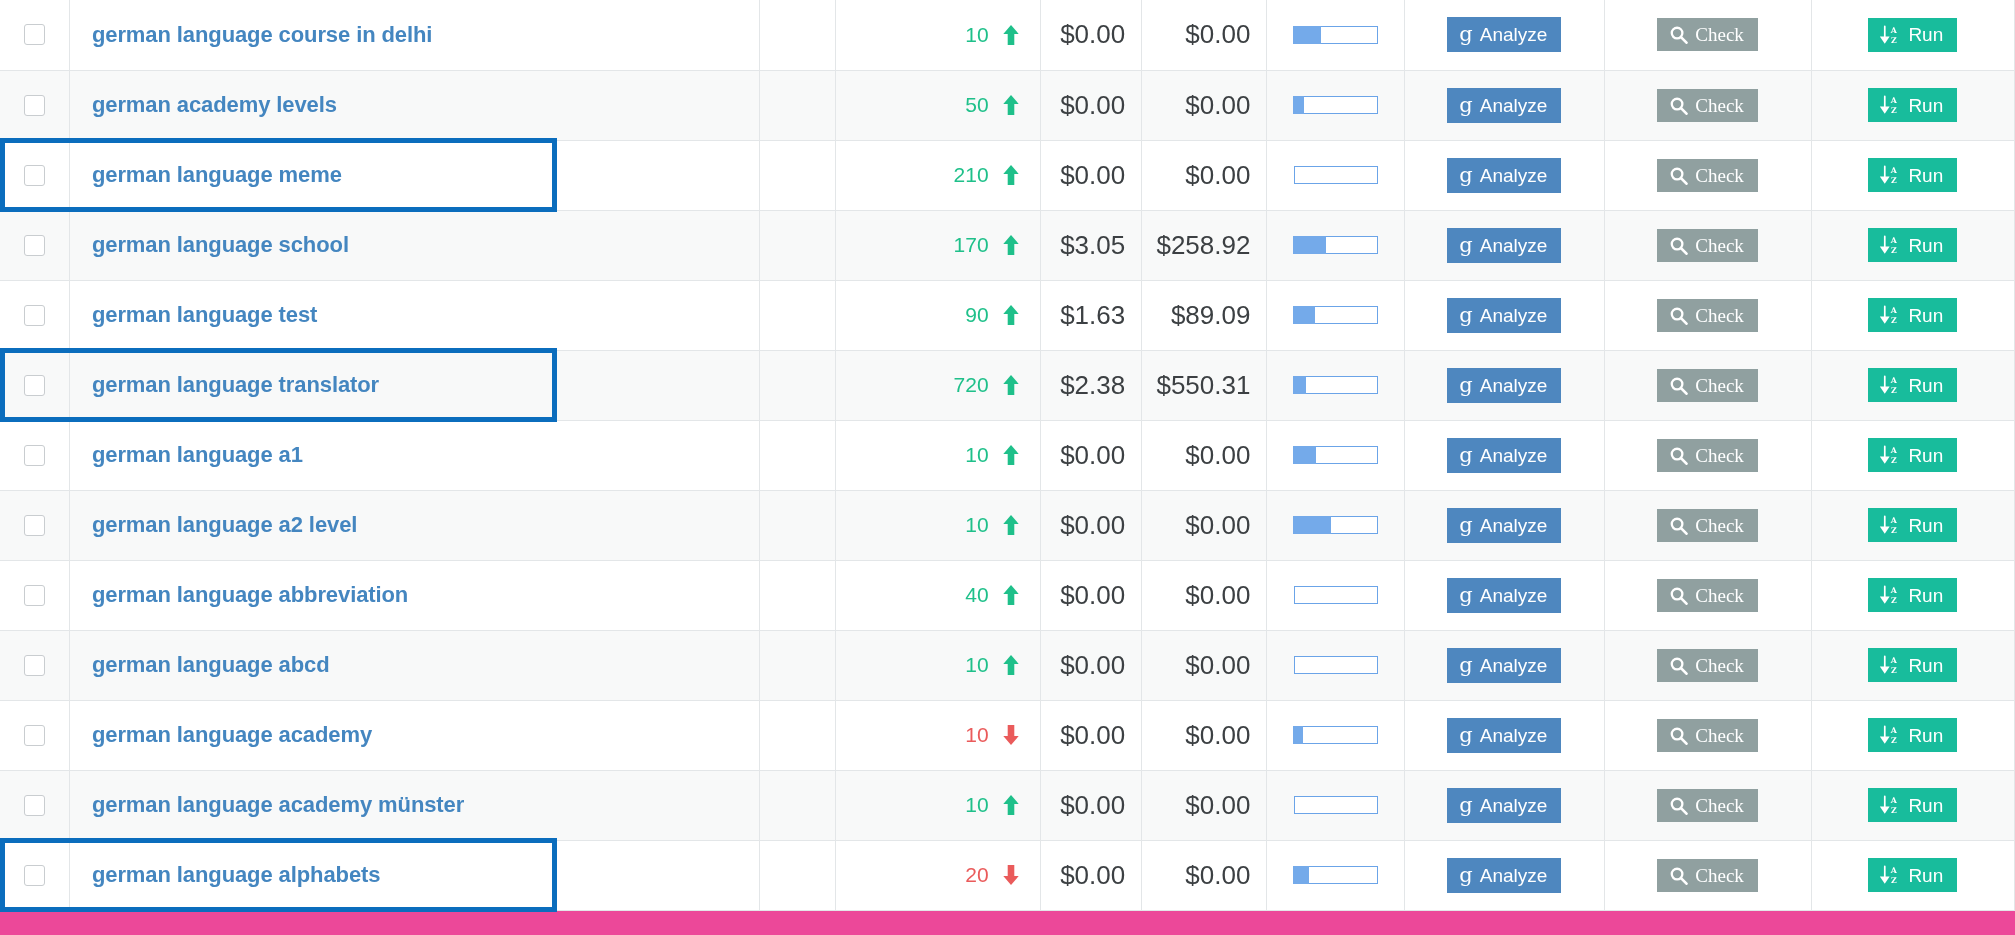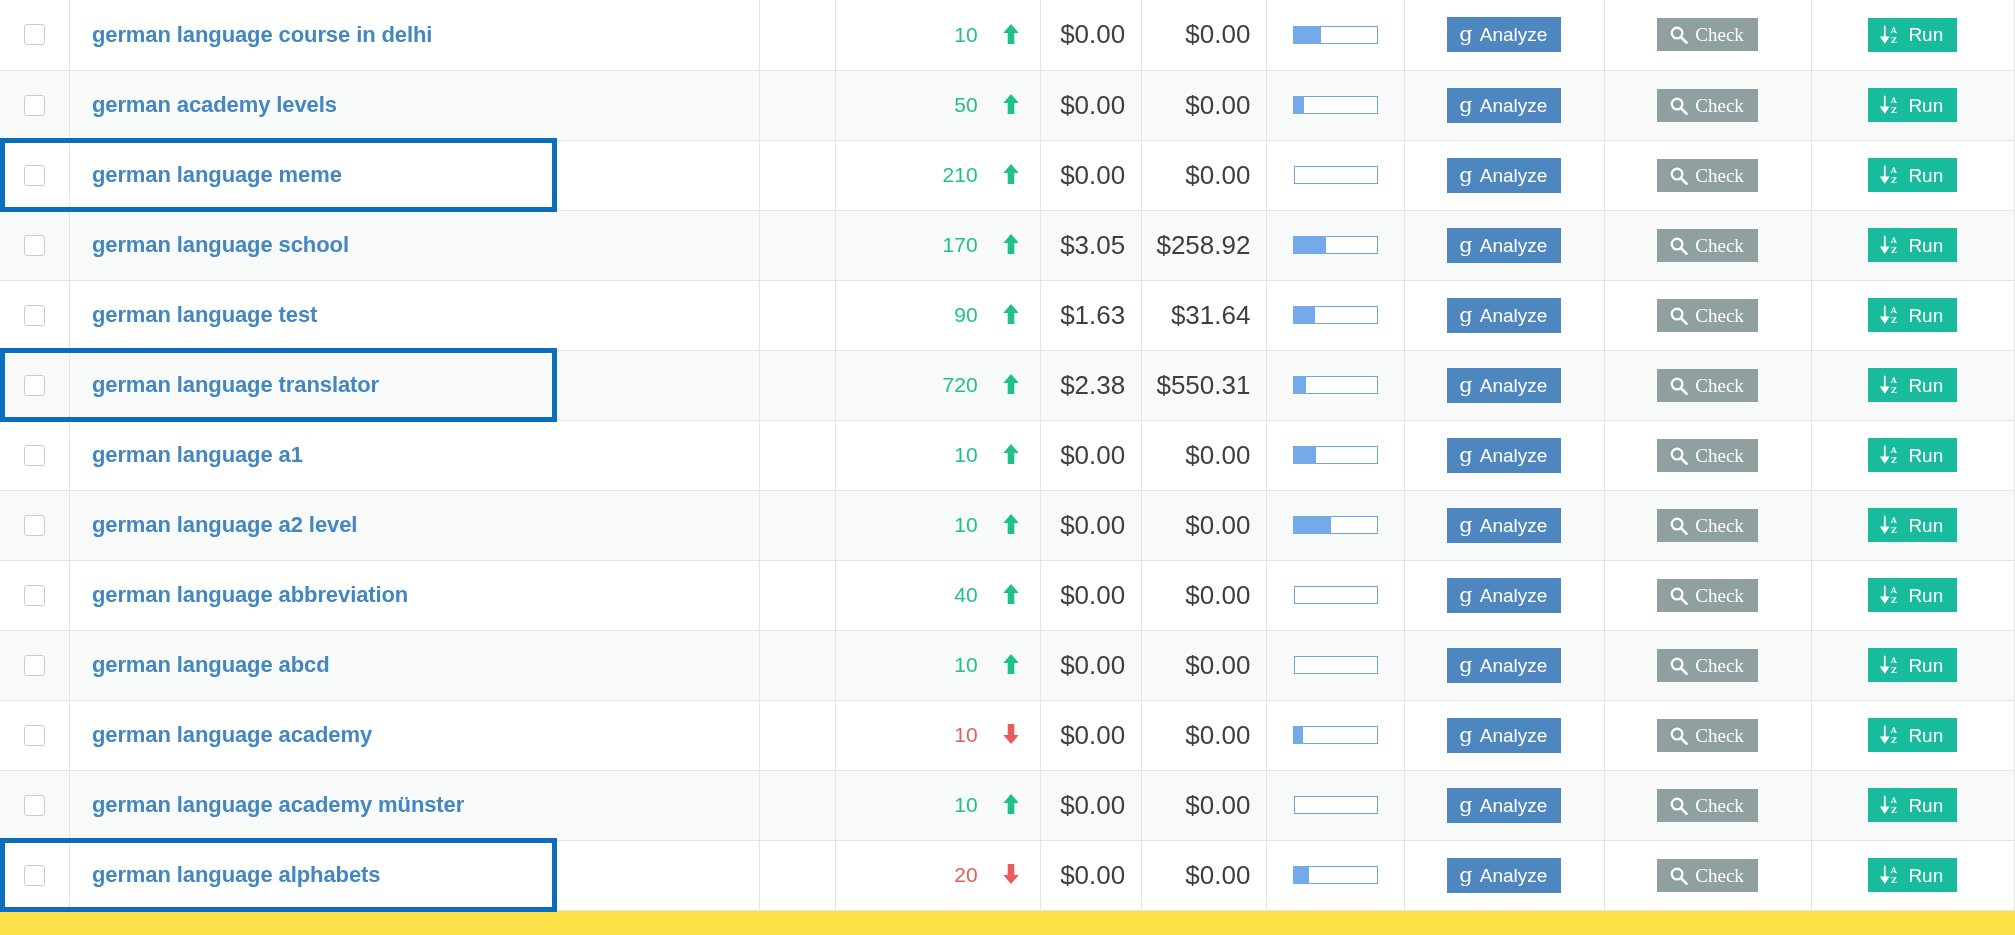--- a/index.html
+++ b/index.html
@@ -7,21 +7,21 @@
     margin: 0;
     padding: 0;
     background: #ffffff;
     font-family: "Liberation Sans", sans-serif;
   }
   #app {
     width: 2015px;
     height: 935px;
     position: relative;
     overflow: hidden;
-    background: #fde047;
+    background: #ec4899;
   }
   table.kw-table {
     width: 2015px;
     border-collapse: collapse;
     table-layout: fixed;
   }
   table.kw-table td {
     border-right: 1px solid #e3e6e8;
     border-bottom: 1px solid #e3e6e8;
     padding: 0;
@@ -61,21 +61,21 @@
     color: #4486c0;
     font-size: 22px;
     font-weight: bold;
     text-decoration: none;
     letter-spacing: -0.1px;
     white-space: nowrap;
   }
 
   
   .vol-cell { text-align: right; padding-right: 20px !important; }
-  .vol-wrap { display: inline-flex; gap: 24px; }
+  .vol-wrap { display: inline-flex; align-items: center; gap: 13px; }
   .vol-num { font-size: 21px; }
   .vol-up   { color: #1fc08a; }
   .vol-down { color: #ea5b5b; }
   .arrow { display: inline-block; width: 18px; height: 22px; }
 
   
   .money-cell {
     text-align: right;
     padding-right: 16px !important;
     font-size: 26px;
@@ -306,21 +306,21 @@
           <td class="cb-cell"><span class="cbx"></span></td>
           <td class="kw-cell"><a class="kw-link" href="#">german language test</a></td>
           <td></td>
           <td class="vol-cell"><span class="vol-wrap">
               <span class="vol-num vol-up">90</span>
               <span class="arrow vol-up"><svg viewBox="0 0 16 20" width="18" height="22" aria-hidden="true">
                   <path d="M8 1 L15 9 L11 9 L11 19 L5 19 L5 9 L1 9 Z" fill="currentColor"></path>
                 </svg></span>
             </span></td>
           <td class="money-cell">$1.63</td>
-          <td class="money-cell">$31.64</td>
+          <td class="money-cell">$89.09</td>
           <td class="bar-cell"><span class="bar-outer"><span class="bar-fill" style="width:21.48px;"></span></span></td>
           <td class="btn-cell"><button class="btn btn-analyze">
               <span class="glyph-g">g</span>
               <span>Analyze</span>
             </button></td>
           <td class="btn-cell"><button class="btn btn-check">
               <span>
                 <svg viewBox="0 0 20 20" width="19" height="19" aria-hidden="true">
                   <circle cx="8.5" cy="8.5" r="5.6" fill="none" stroke="currentColor" stroke-width="2.4"></circle>
                   <line x1="12.6" y1="12.8" x2="18.4" y2="18.6" stroke="currentColor" stroke-width="2.8" stroke-linecap="round"></line>

